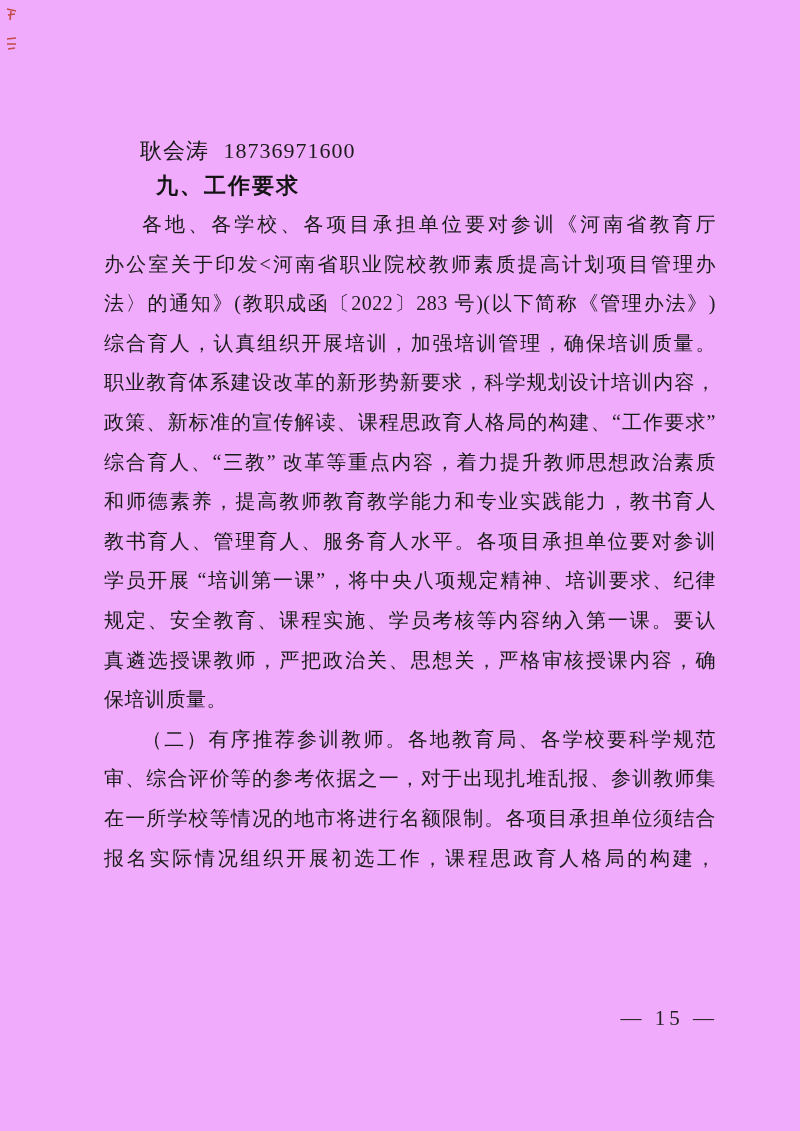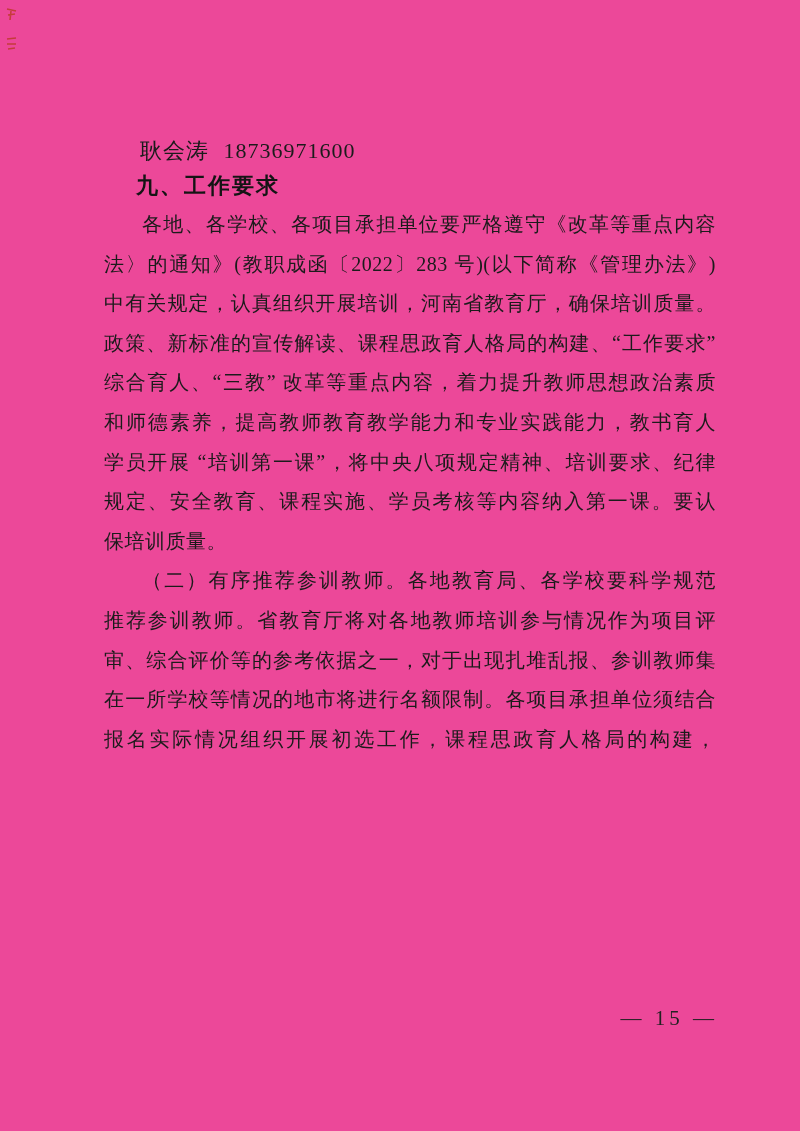--- a/index.html
+++ b/index.html
@@ -4,21 +4,21 @@
 <style>
   html, body {
     margin: 0;
     padding: 0;
     background: #e8e8e8;
   }
   .page {
     position: relative;
     width: 800px;
     height: 1131px;
-    background: #ec4899;
+    background: #f0abfc;
     overflow: hidden;
     font-family: "Liberation Serif", "DejaVu Serif", serif;
     color: #1b1b1b;
     margin: 0 auto;
   }
   .corner-marks {
     position: absolute;
     left: 5px;
     top: 7px;
     width: 22px;
@@ -36,21 +36,21 @@
     left: 140px;
     top: 135px;
     font-size: 22px;
     line-height: 32px;
     letter-spacing: 1px;
     word-spacing: 8px;
     white-space: nowrap;
   }
   .heading {
     position: absolute;
-    left: 136px;
+    left: 156px;
     top: 169px;
     margin: 0;
     font-family: "Liberation Sans", "DejaVu Sans", sans-serif;
     font-weight: 700;
     font-size: 22px;
     line-height: 34px;
     letter-spacing: 2px;
     color: #141414;
     white-space: nowrap;
   }
@@ -103,35 +103,38 @@
       <path d="M2 3 L11 2 M2 8 L11 8 M3 13 L10 12" stroke="#bf3a2b" stroke-width="1.6" fill="none"></path>
     </svg>
   </div>
 
   <div class="contact">耿会涛 18736971600</div>
 
   <h2 class="heading">九、工作要求</h2>
 
   <main class="body-text" id="doc-body">
       <div>
-        <div class="line line-just line-first">各地、各学校、各项目承担单位要严格遵守《改革等重点内容</div>
+        <div class="line line-just line-first">各地、各学校、各项目承担单位要对参训《河南省教育厅</div>
+        <div class="line line-just">办公室关于印发&lt;河南省职业院校教师素质提高计划项目管理办</div>
         <div class="line line-just">法〉的通知》(教职成函〔2022〕283 号)(以下简称《管理办法》)</div>
-        <div class="line line-just">中有关规定，认真组织开展培训，河南省教育厅，确保培训质量。</div>
+        <div class="line line-just">综合育人，认真组织开展培训，加强培训管理，确保培训质量。</div>
       </div>
       <div>
+        <div class="line line-just">职业教育体系建设改革的新形势新要求，科学规划设计培训内容，</div>
         <div class="line line-just">政策、新标准的宣传解读、课程思政育人格局的构建、“工作要求”</div>
         <div class="line line-just">综合育人、“三教” 改革等重点内容，着力提升教师思想政治素质</div>
         <div class="line line-just">和师德素养，提高教师教育教学能力和专业实践能力，教书育人</div>
+        <div class="line line-just">教书育人、管理育人、服务育人水平。各项目承担单位要对参训</div>
         <div class="line line-just">学员开展 “培训第一课”，将中央八项规定精神、培训要求、纪律</div>
         <div class="line line-just">规定、安全教育、课程实施、学员考核等内容纳入第一课。要认</div>
+        <div class="line line-just">真遴选授课教师，严把政治关、思想关，严格审核授课内容，确</div>
         <div class="line line-left">保培训质量。</div>
       </div>
       <div>
         <div class="line line-just line-first">（二）有序推荐参训教师。各地教育局、各学校要科学规范</div>
-        <div class="line line-just">推荐参训教师。省教育厅将对各地教师培训参与情况作为项目评</div>
         <div class="line line-just">审、综合评价等的参考依据之一，对于出现扎堆乱报、参训教师集中</div>
         <div class="line line-just">在一所学校等情况的地市将进行名额限制。各项目承担单位须结合</div>
         <div class="line line-just">报名实际情况组织开展初选工作，课程思政育人格局的构建，</div>
       </div>
     </main>
 
   <div class="footer">— 15 —</div>
 
 </div>
 

